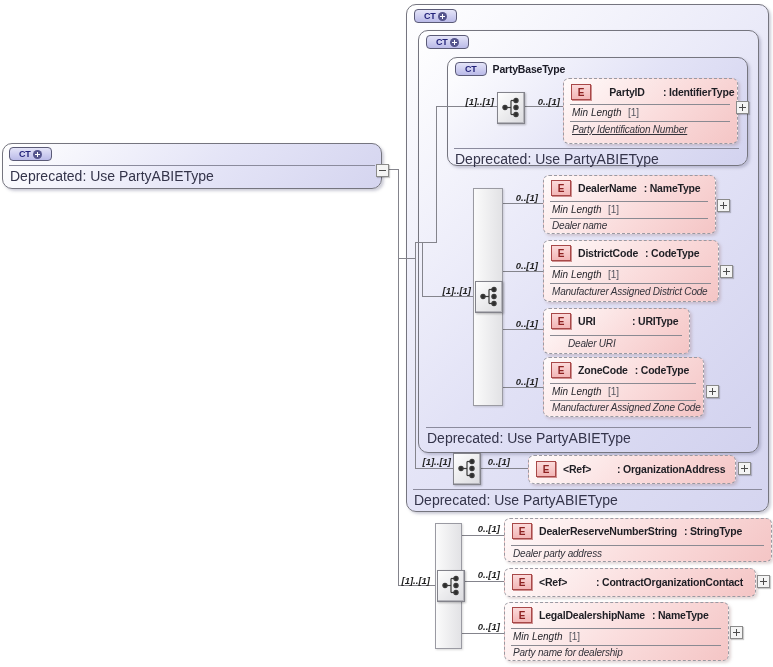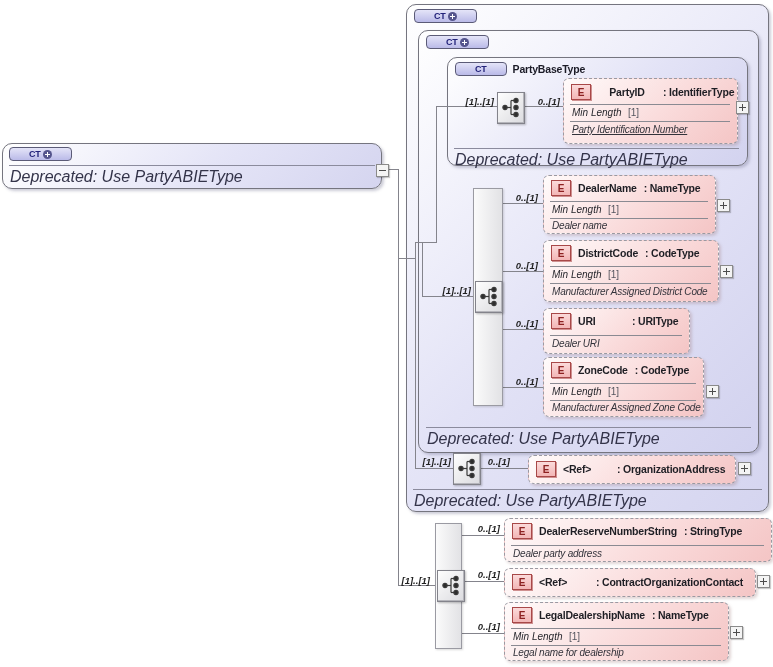--- a/index.html
+++ b/index.html
@@ -5,30 +5,30 @@
   html,body{margin:0;padding:0;background:#ffffff;}
   #canvas{position:relative;width:773px;height:667px;background:#ffffff;
           font-family:"Liberation Sans","DejaVu Sans",sans-serif;overflow:hidden;}
 
   
   .ctbox{position:absolute;border:1px solid #75757f;border-radius:10px;
          background:linear-gradient(135deg,rgba(255,255,255,.92) 0%,rgba(226,226,246,.92) 55%,rgba(209,209,238,.92) 100%);
          box-shadow:2px 2px 3px rgba(110,110,140,.35);}
   .ct-title{position:absolute;display:flex;align-items:center;gap:6px;white-space:nowrap;
             font-weight:bold;font-size:10.5px;letter-spacing:-0.2px;color:#1b1b26;}
-  .ct-icon{display:inline-flex;align-items:center;gap:2px;height:12px;padding:0 19px;
+  .ct-icon{display:inline-flex;align-items:center;gap:2px;height:12px;padding:0 9px;
            border:1px solid #5b5b77;border-radius:4px;
            background:linear-gradient(#e4e4f8,#babae8);
            font-size:9px;font-weight:bold;color:#23237a;}
   .plus-circle{position:relative;width:9px;height:9px;border-radius:50%;background:#54548c;}
   .plus-circle::before{content:"";position:absolute;left:2px;right:2px;top:4px;height:1px;background:#fff;}
   .plus-circle::after{content:"";position:absolute;top:2px;bottom:2px;left:4px;width:1px;background:#fff;}
 
   .hdiv{position:absolute;height:1px;background:#8b8b9d;}
-  .depnote{position:absolute;font-size:16px;font-style:italic;color:#34344a;white-space:nowrap;}
+  .depnote{position:absolute;font-size:14px;color:#34344a;white-space:nowrap;}
 
   
   .elem{position:absolute;border:1px dashed #9a9aa2;border-radius:6px;
         background:linear-gradient(135deg,#fffbfb 0%,#fadcdc 55%,#f4c5c5 100%);
         box-shadow:2px 2px 3px rgba(150,110,110,.28);}
   .etitle{position:absolute;left:7px;display:flex;align-items:center;gap:7px;white-space:nowrap;
           font-weight:bold;font-size:10.5px;letter-spacing:-0.2px;color:#1e1e24;}
   .e-icon{width:18px;height:14px;display:flex;align-items:center;justify-content:center;
           border:1px solid #a84848;background:linear-gradient(#fbdada,#f2b6b6);
           box-shadow:1px 1px 0 #cf9090;font-size:10px;font-weight:bold;color:#8d2222;font-style:normal;}
@@ -246,21 +246,21 @@
     <div class="edoc" style="top:45px;">Manufacturer Assigned District Code</div>
   </div>
 
   <div class="elem" style="left:543px;top:308px;width:145px;height:44px;">
     <div class="etitle" style="top:4px;">
       <span class="e-icon">E</span>
       <span class="ename w47">URI</span>
       <span class="etype">: URIType</span>
     </div>
     <div class="ediv" style="top:26px;"></div>
-    <div class="edoc" style="top:29px;">Dealer URI</div>
+    <div class="edoc" style="top:29px;margin-left:16px;">Dealer URI</div>
   </div>
 
   <div class="elem" style="left:543px;top:357px;width:159px;height:58px;">
     <div class="etitle" style="top:4px;">
       <span class="e-icon">E</span>
       <span class="ename">ZoneCode</span>
       <span class="etype">: CodeType</span>
     </div>
     <div class="ediv" style="top:25px;"></div>
     <div class="facet" style="top:28px;">
@@ -302,21 +302,21 @@
       <span class="e-icon">E</span>
       <span class="ename">LegalDealershipName</span>
       <span class="etype">: NameType</span>
     </div>
     <div class="ediv" style="top:25px;"></div>
     <div class="facet" style="top:28px;">
       <span class="flabel">Min Length</span>
       <span class="fval">[1]</span>
     </div>
     <div class="ediv" style="top:42px;"></div>
-    <div class="edoc" style="top:44px;">Legal name for dealership</div>
+    <div class="edoc" style="top:44px;">Party name for dealership</div>
   </div>
 
   <div class="expander" style="left:376px;top:164px;"></div>
   <div class="expander plus" style="left:736px;top:101px;"></div>
   <div class="expander plus" style="left:717px;top:199px;"></div>
   <div class="expander plus" style="left:720px;top:265px;"></div>
   <div class="expander plus" style="left:706px;top:385px;"></div>
   <div class="expander plus" style="left:738px;top:462px;"></div>
   <div class="expander plus" style="left:757px;top:575px;"></div>
   <div class="expander plus" style="left:730px;top:626px;"></div>

